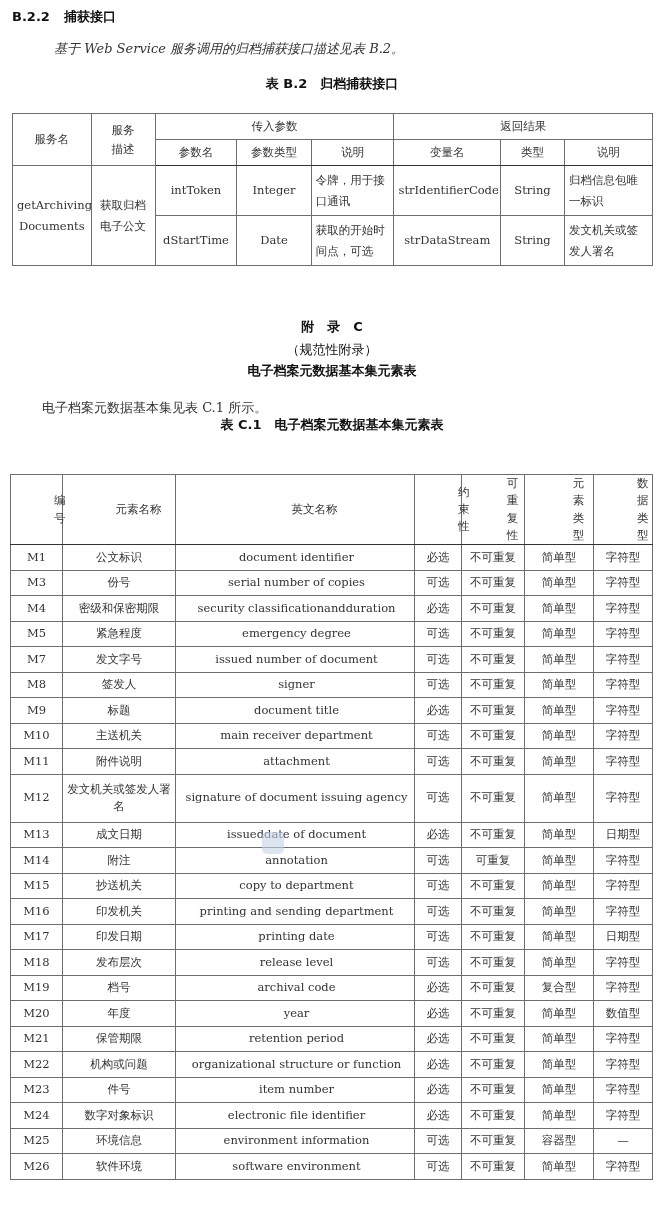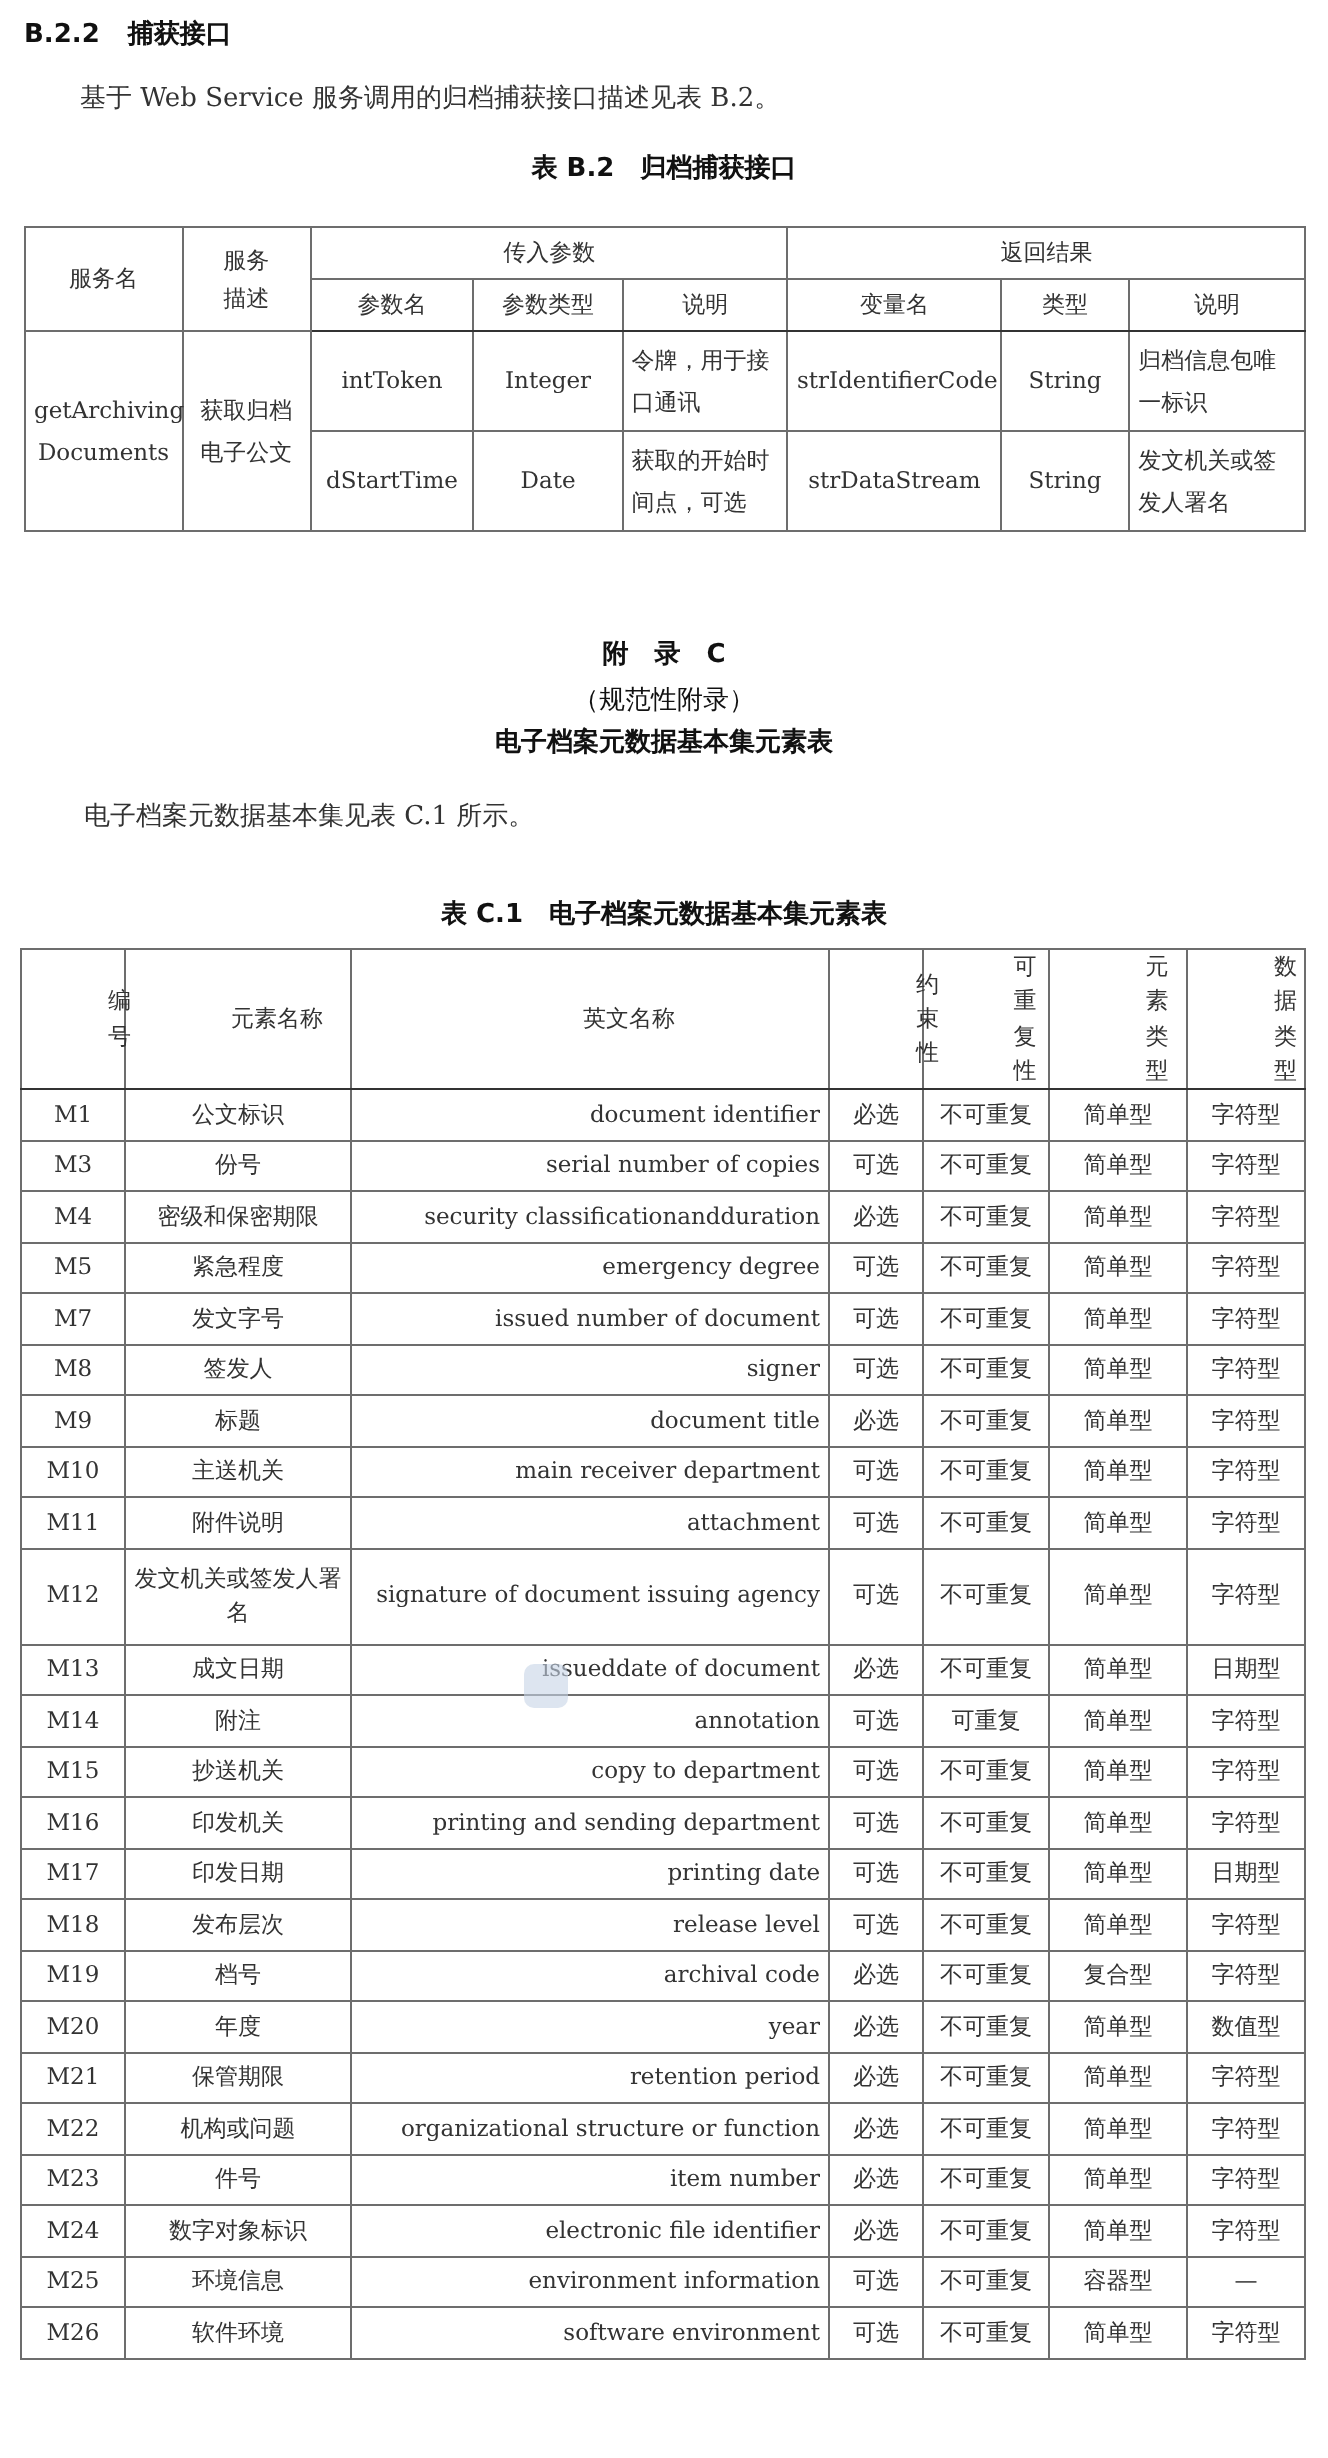--- a/index.html
+++ b/index.html
@@ -2,39 +2,39 @@
 <html><head>
 <meta charset="utf-8">
 <style>
   html, body { margin:0; padding:0; background:#ffffff; }
   body { width:664px; height:1229px; position:relative; overflow:hidden;
          font-family:"DejaVu Serif", "Liberation Serif", serif; color:#2a2a2a; }
   .abs { position:absolute; }
   .sec-head { left:12px; top:8px; font-family:"DejaVu Sans","Liberation Sans",sans-serif; font-weight:bold; font-size:13px; color:#111; }
   .sec-head .num { margin-right:14px;text-align:center; }
   .para { font-size:13px; color:#333; }
-  .p1 { left:40px; top:40px; }
+  .p1 { left:54px; top:40px;font-style:italic; }
   .cap { font-family:"DejaVu Sans","Liberation Sans",sans-serif; font-weight:bold; font-size:13px; color:#111; text-align:center; width:664px; left:0; }
   .cap1 { top:75px; }
   table { border-collapse:collapse; position:absolute; table-layout:fixed; }
   td, th { border:1px solid #6d6d6d; font-weight:normal; font-size:11.5px; color:#333; padding:0 4px; text-align:center; vertical-align:middle; line-height:1.5; }
   .tb2 { left:12px; top:113px; width:641px; border:1.6px solid #333; }
   .tb2 td { line-height:1.75; }
   .tb2 .hsep td { border-bottom:1.6px solid #333; }
   .left { text-align:left; }
   .app1 { top:318px; }
   .app2 { top:341px; font-weight:bold; }
   .app3 { top:362px; }
   .p2 { left:42px; top:399px; }
-  .cap2 { top:448px; }
+  .cap2 { top:416px; }
   .tc1 { left:10px; top:474px; width:642px; border:1.6px solid #333; }
   .tc1 th { height:29px; border-bottom:1.6px solid #333;padding-left:43px; }
   .tc1 td { height:24.5px; }
   .tc1 td.tall { height:47px; }
-  .en { text-align:right; padding-left:7px; }
+  .en { text-align:center; padding-left:7px; }
   .wm { left:262px; top:832px; width:22px; height:22px; border-radius:5px; background:#c7d3e6; opacity:.6; }
 </style>
 </head>
 <body>
 
 <div class="abs sec-head">
   <span class="num">B.2.2</span><span>捕获接口</span>
 </div>
 <div class="abs para p1">基于 Web Service 服务调用的归档捕获接口描述见表 B.2。</div>
 <div class="abs cap cap1">表 B.2　归档捕获接口</div>

